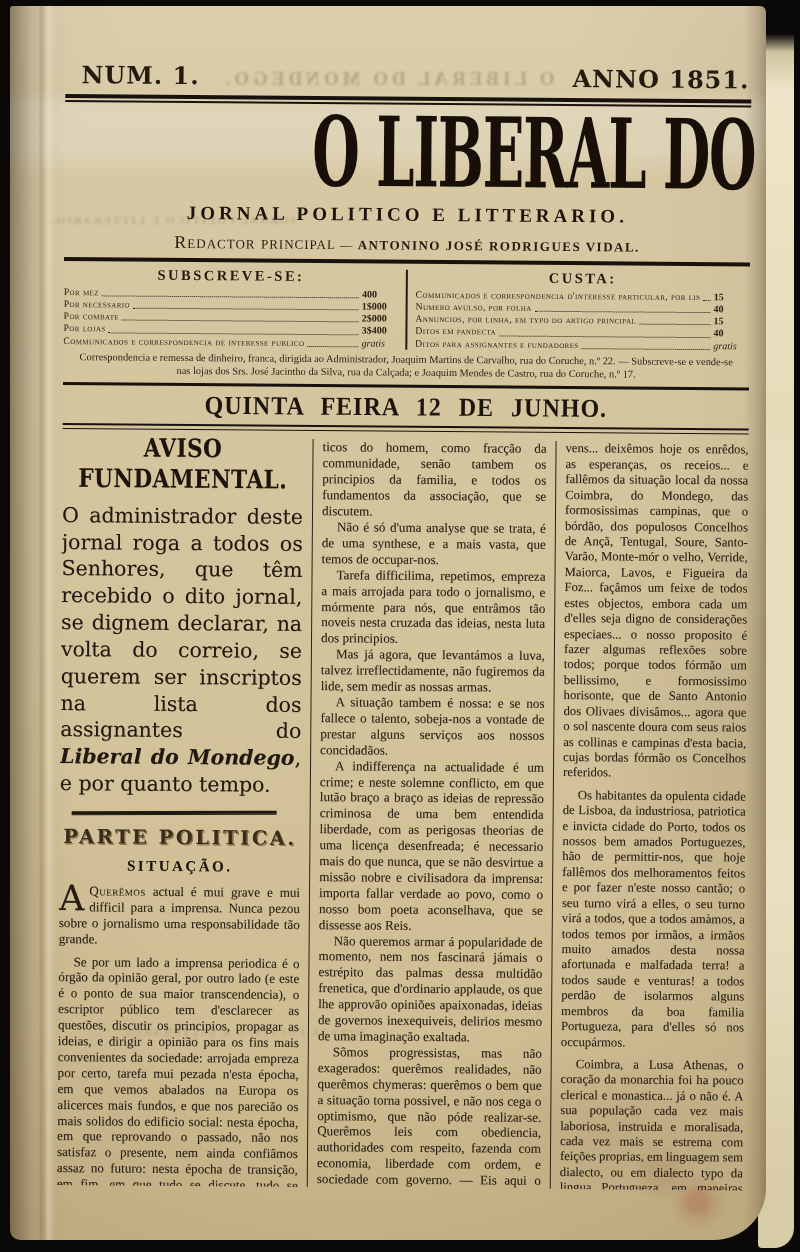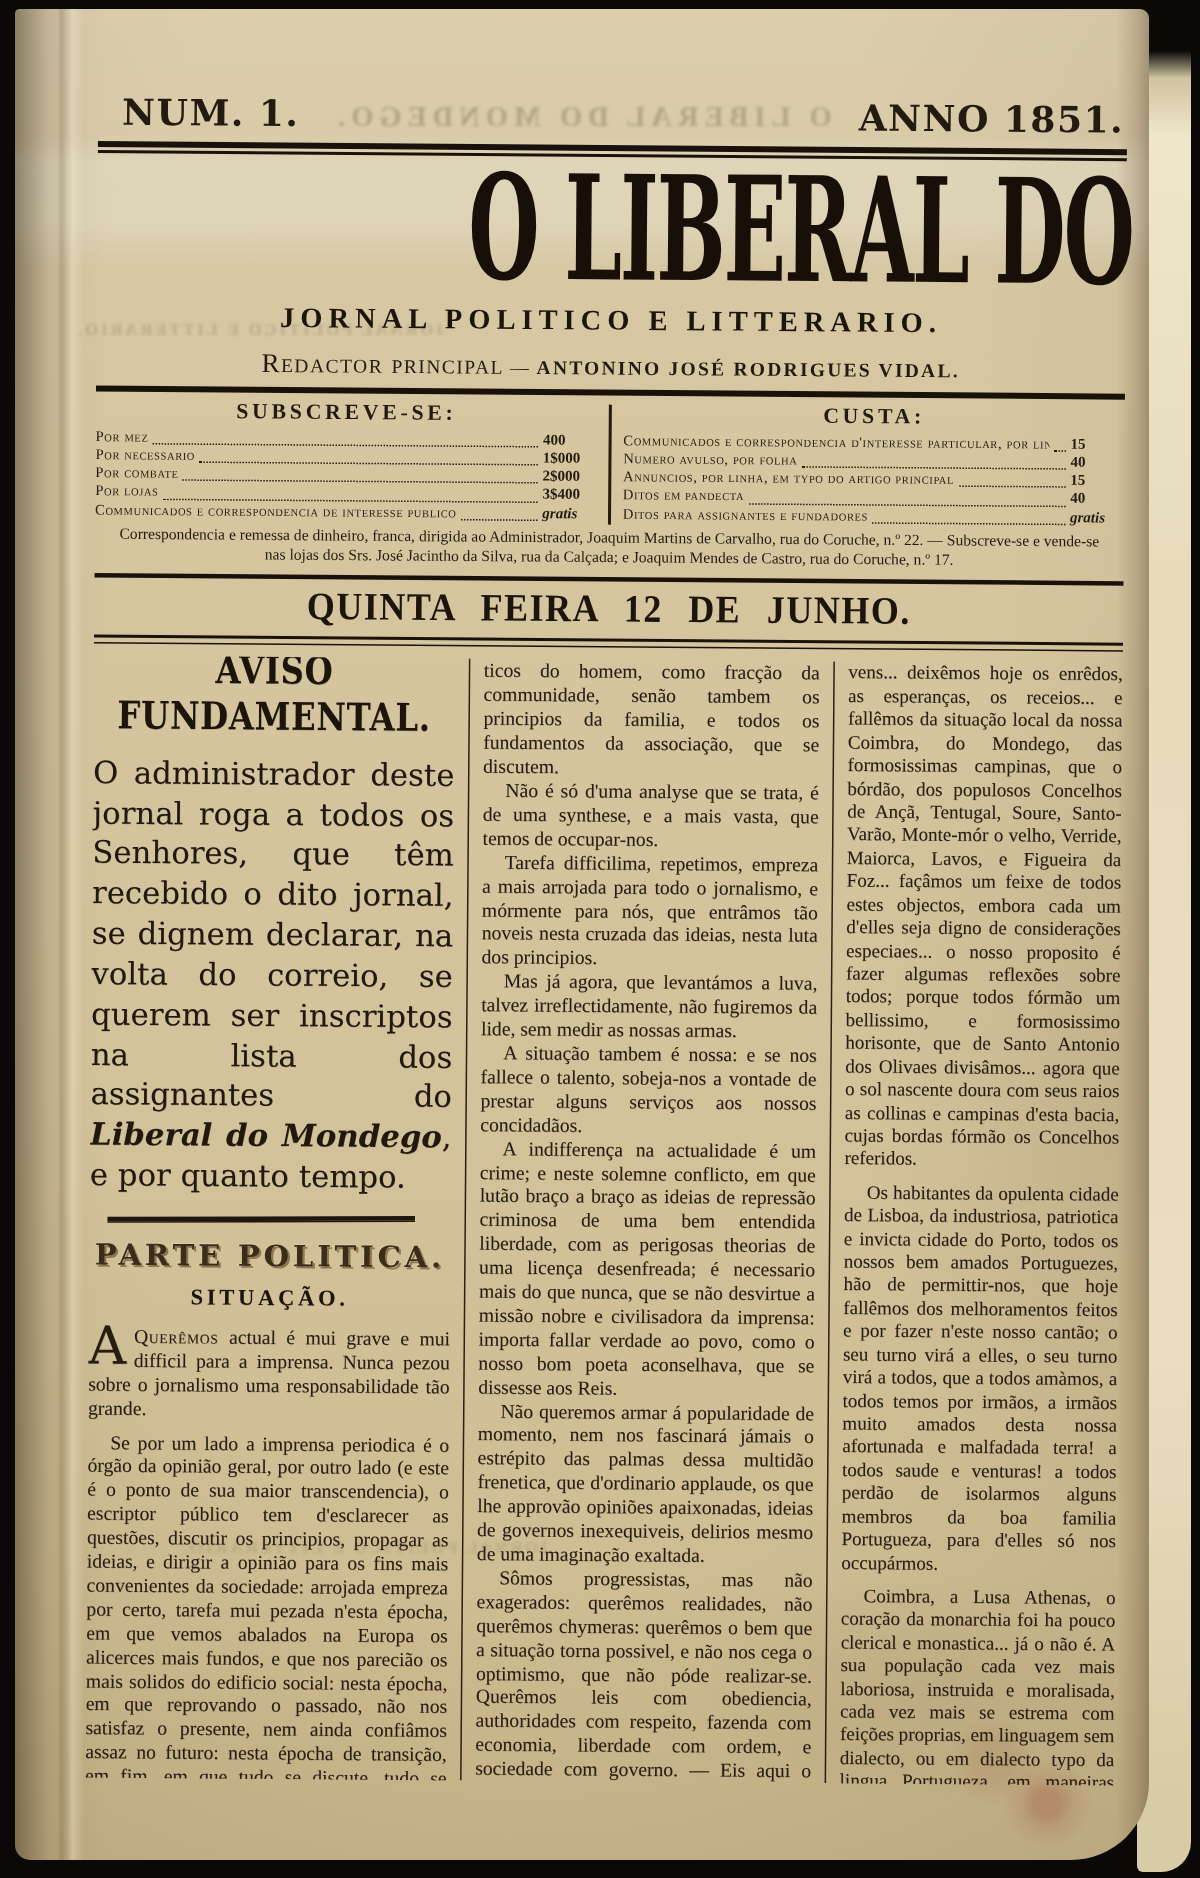--- a/index.html
+++ b/index.html
@@ -41,21 +41,21 @@
   .editor-line .ed-label{font-variant:small-caps;font-size:18px;}
   .editor-line .ed-name{font-weight:bold;letter-spacing:1.5px;font-size:13px;}
   .subbox{display:flex;margin-top:4px;}
   .subcol{flex:1;min-width:0;}
   .subdivider{width:1.6px;background:#241a10;margin:2px 8px 0;}
   .subtitle2{text-align:center;font-weight:bold;font-size:14.5px;letter-spacing:2.5px;margin:1px 0 3px;}
   .feerow{display:flex;align-items:flex-end;font-size:9.8px;line-height:12.3px;}
   .feelabel{font-variant:small-caps;letter-spacing:0.4px;white-space:nowrap;overflow:hidden;}
   .dots{flex:1;border-bottom:1.6px dotted #241a10;margin:0 3px 2px;min-width:8px;}
   .feeval{width:36px;text-align:left;font-weight:bold;font-size:10px;flex:none;}
-  .feeval.it{font-style:italic;font-weight:bold;}
+  .feeval.it{font-style:italic;font-weight:normal;}
   .boxfooter{font-size:10.4px;line-height:13.5px;text-align:center;margin-top:3px;}
   .dateline{text-align:center;font-weight:bold;font-size:24px;letter-spacing:1px;word-spacing:10px;
     margin:6px 0 5px;transform:scaleY(1.08);color:#1d140c;}
   .columns{display:flex;height:748px;overflow:hidden;margin-top:8px;}
   .col{font-size:13.1px;line-height:1.215;text-align:justify;color:#271e13;
     text-shadow:0.2px 0.3px 0.3px rgba(40,28,16,0.30);}
   .col1{width:250px;flex:none;padding-right:9px;}
   .col2{width:243px;flex:none;border-left:1.6px solid #2a2014;padding:0 9px;}
   .col3{flex:1;min-width:0;border-left:1.6px solid #2a2014;padding-left:9px;font-size:12.7px;}
   .bp{margin:0;text-indent:15px;}

